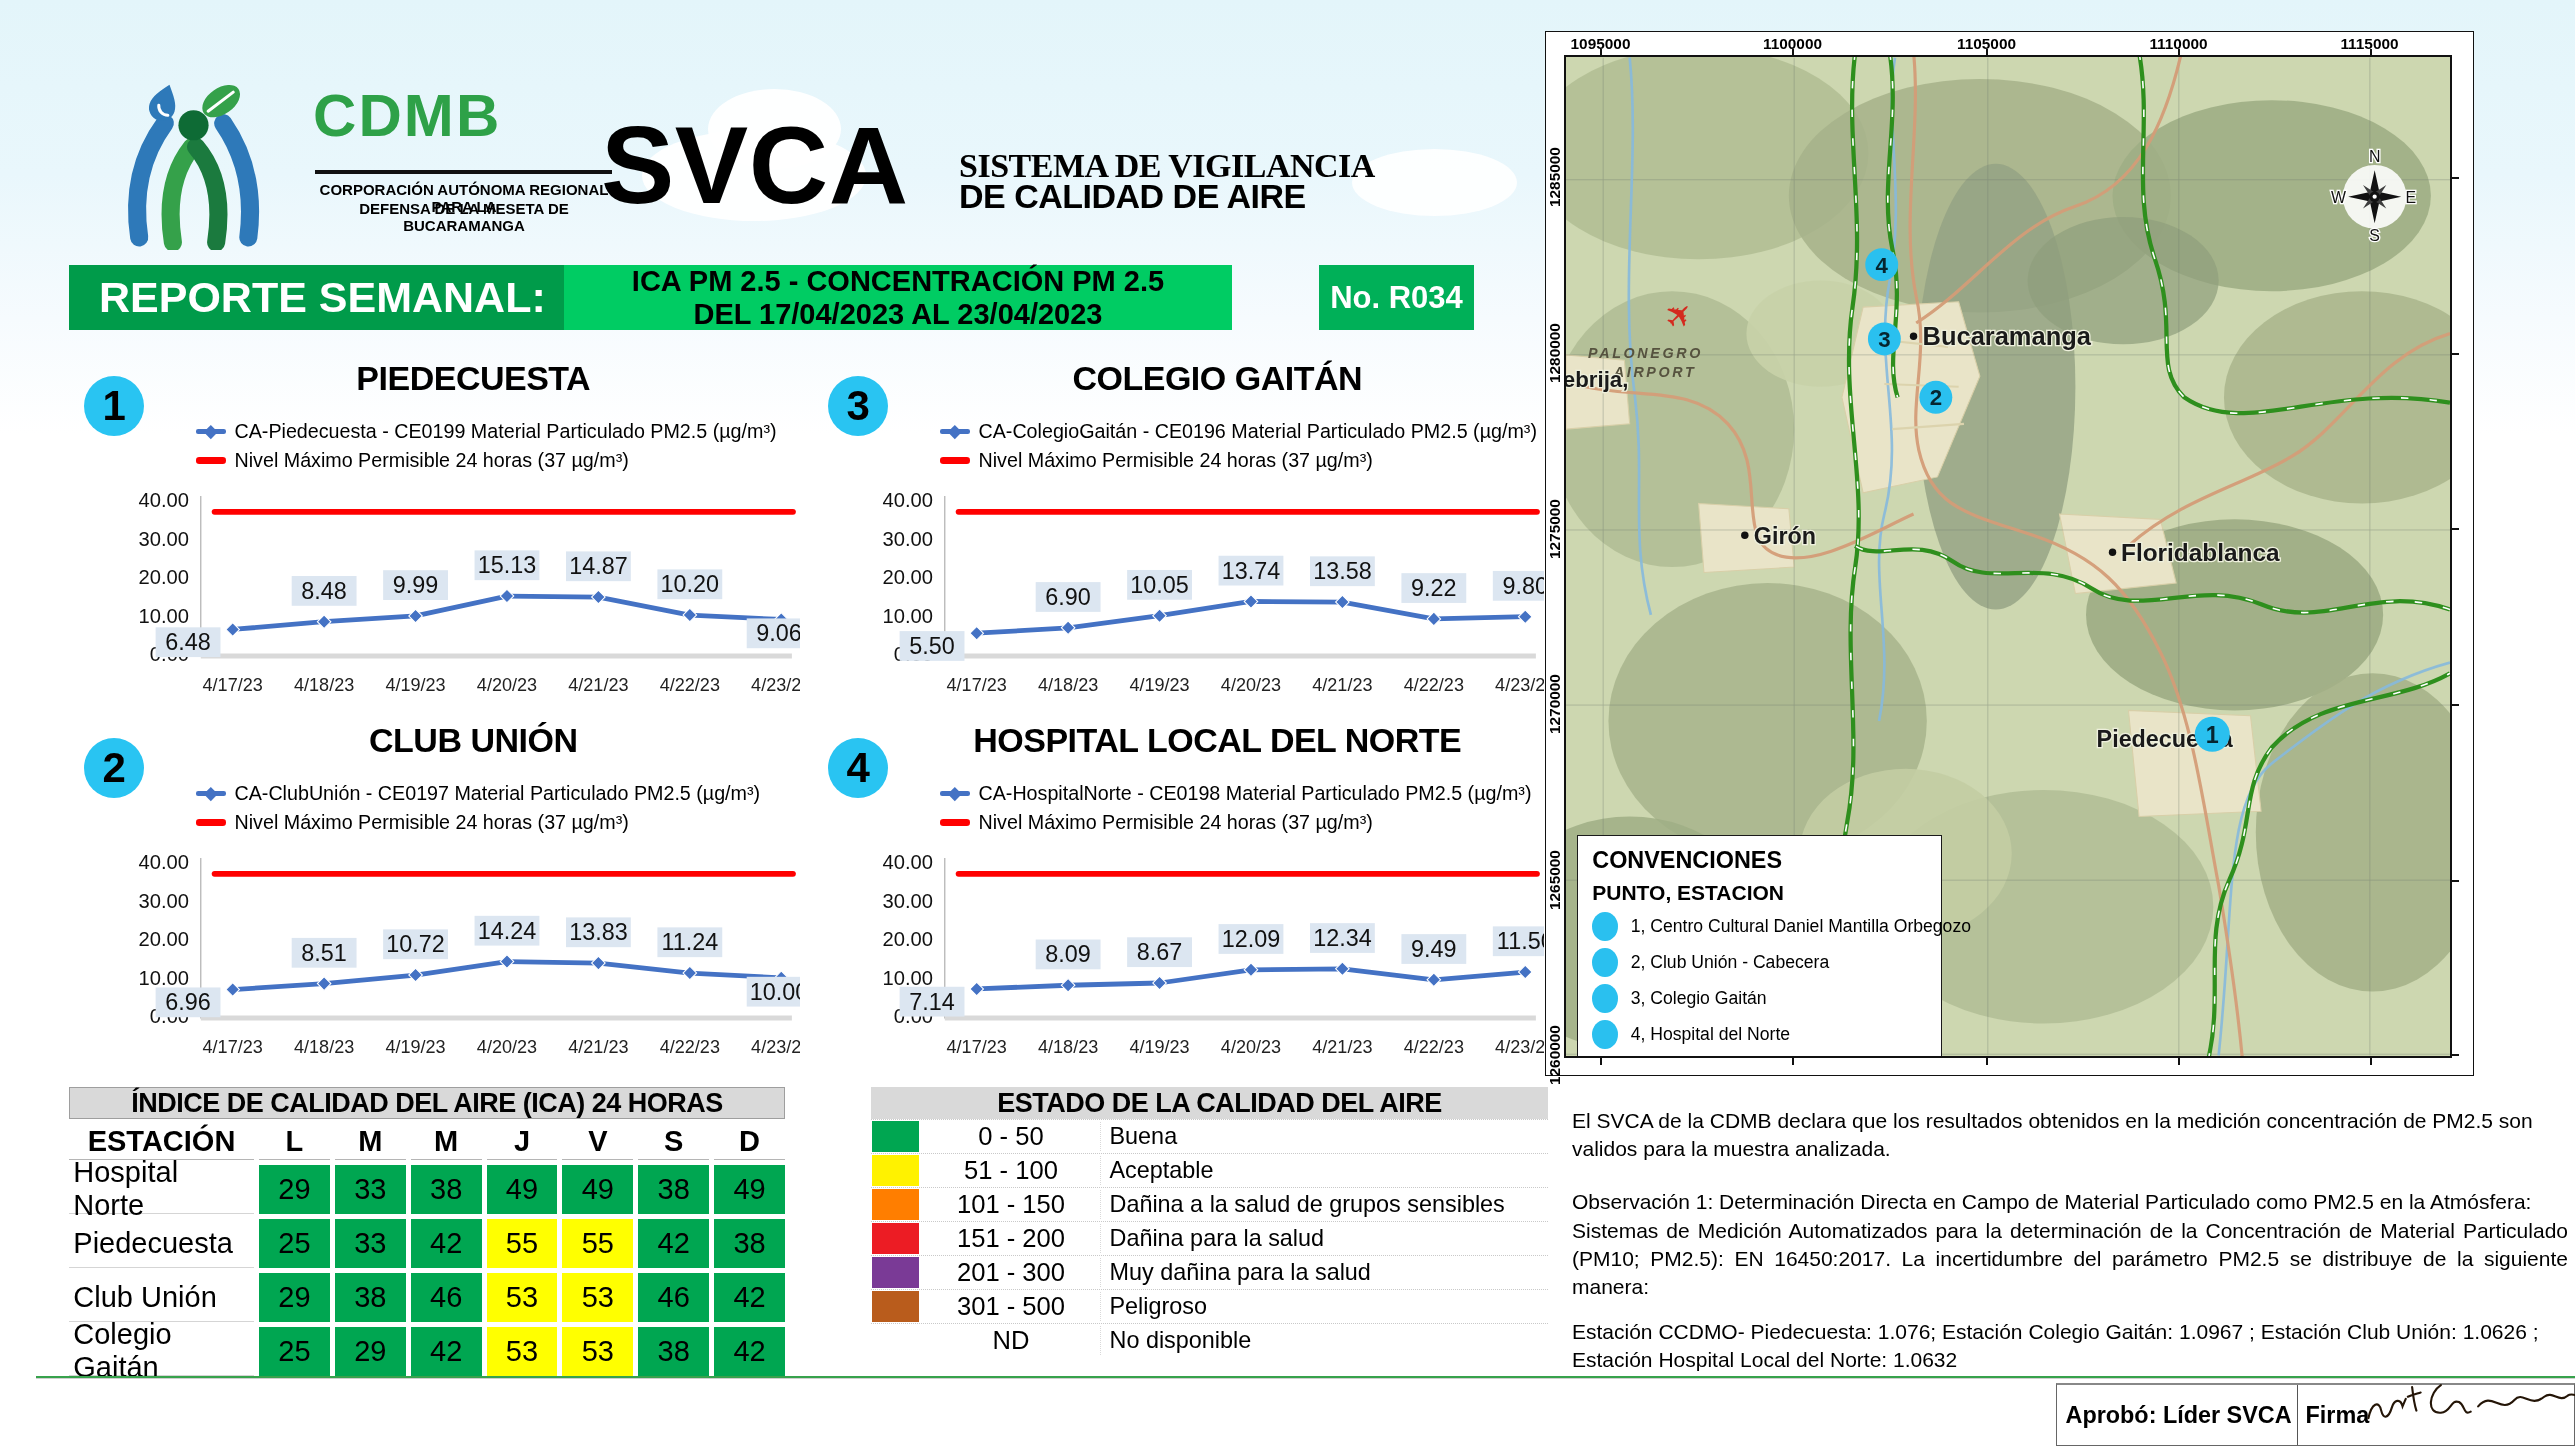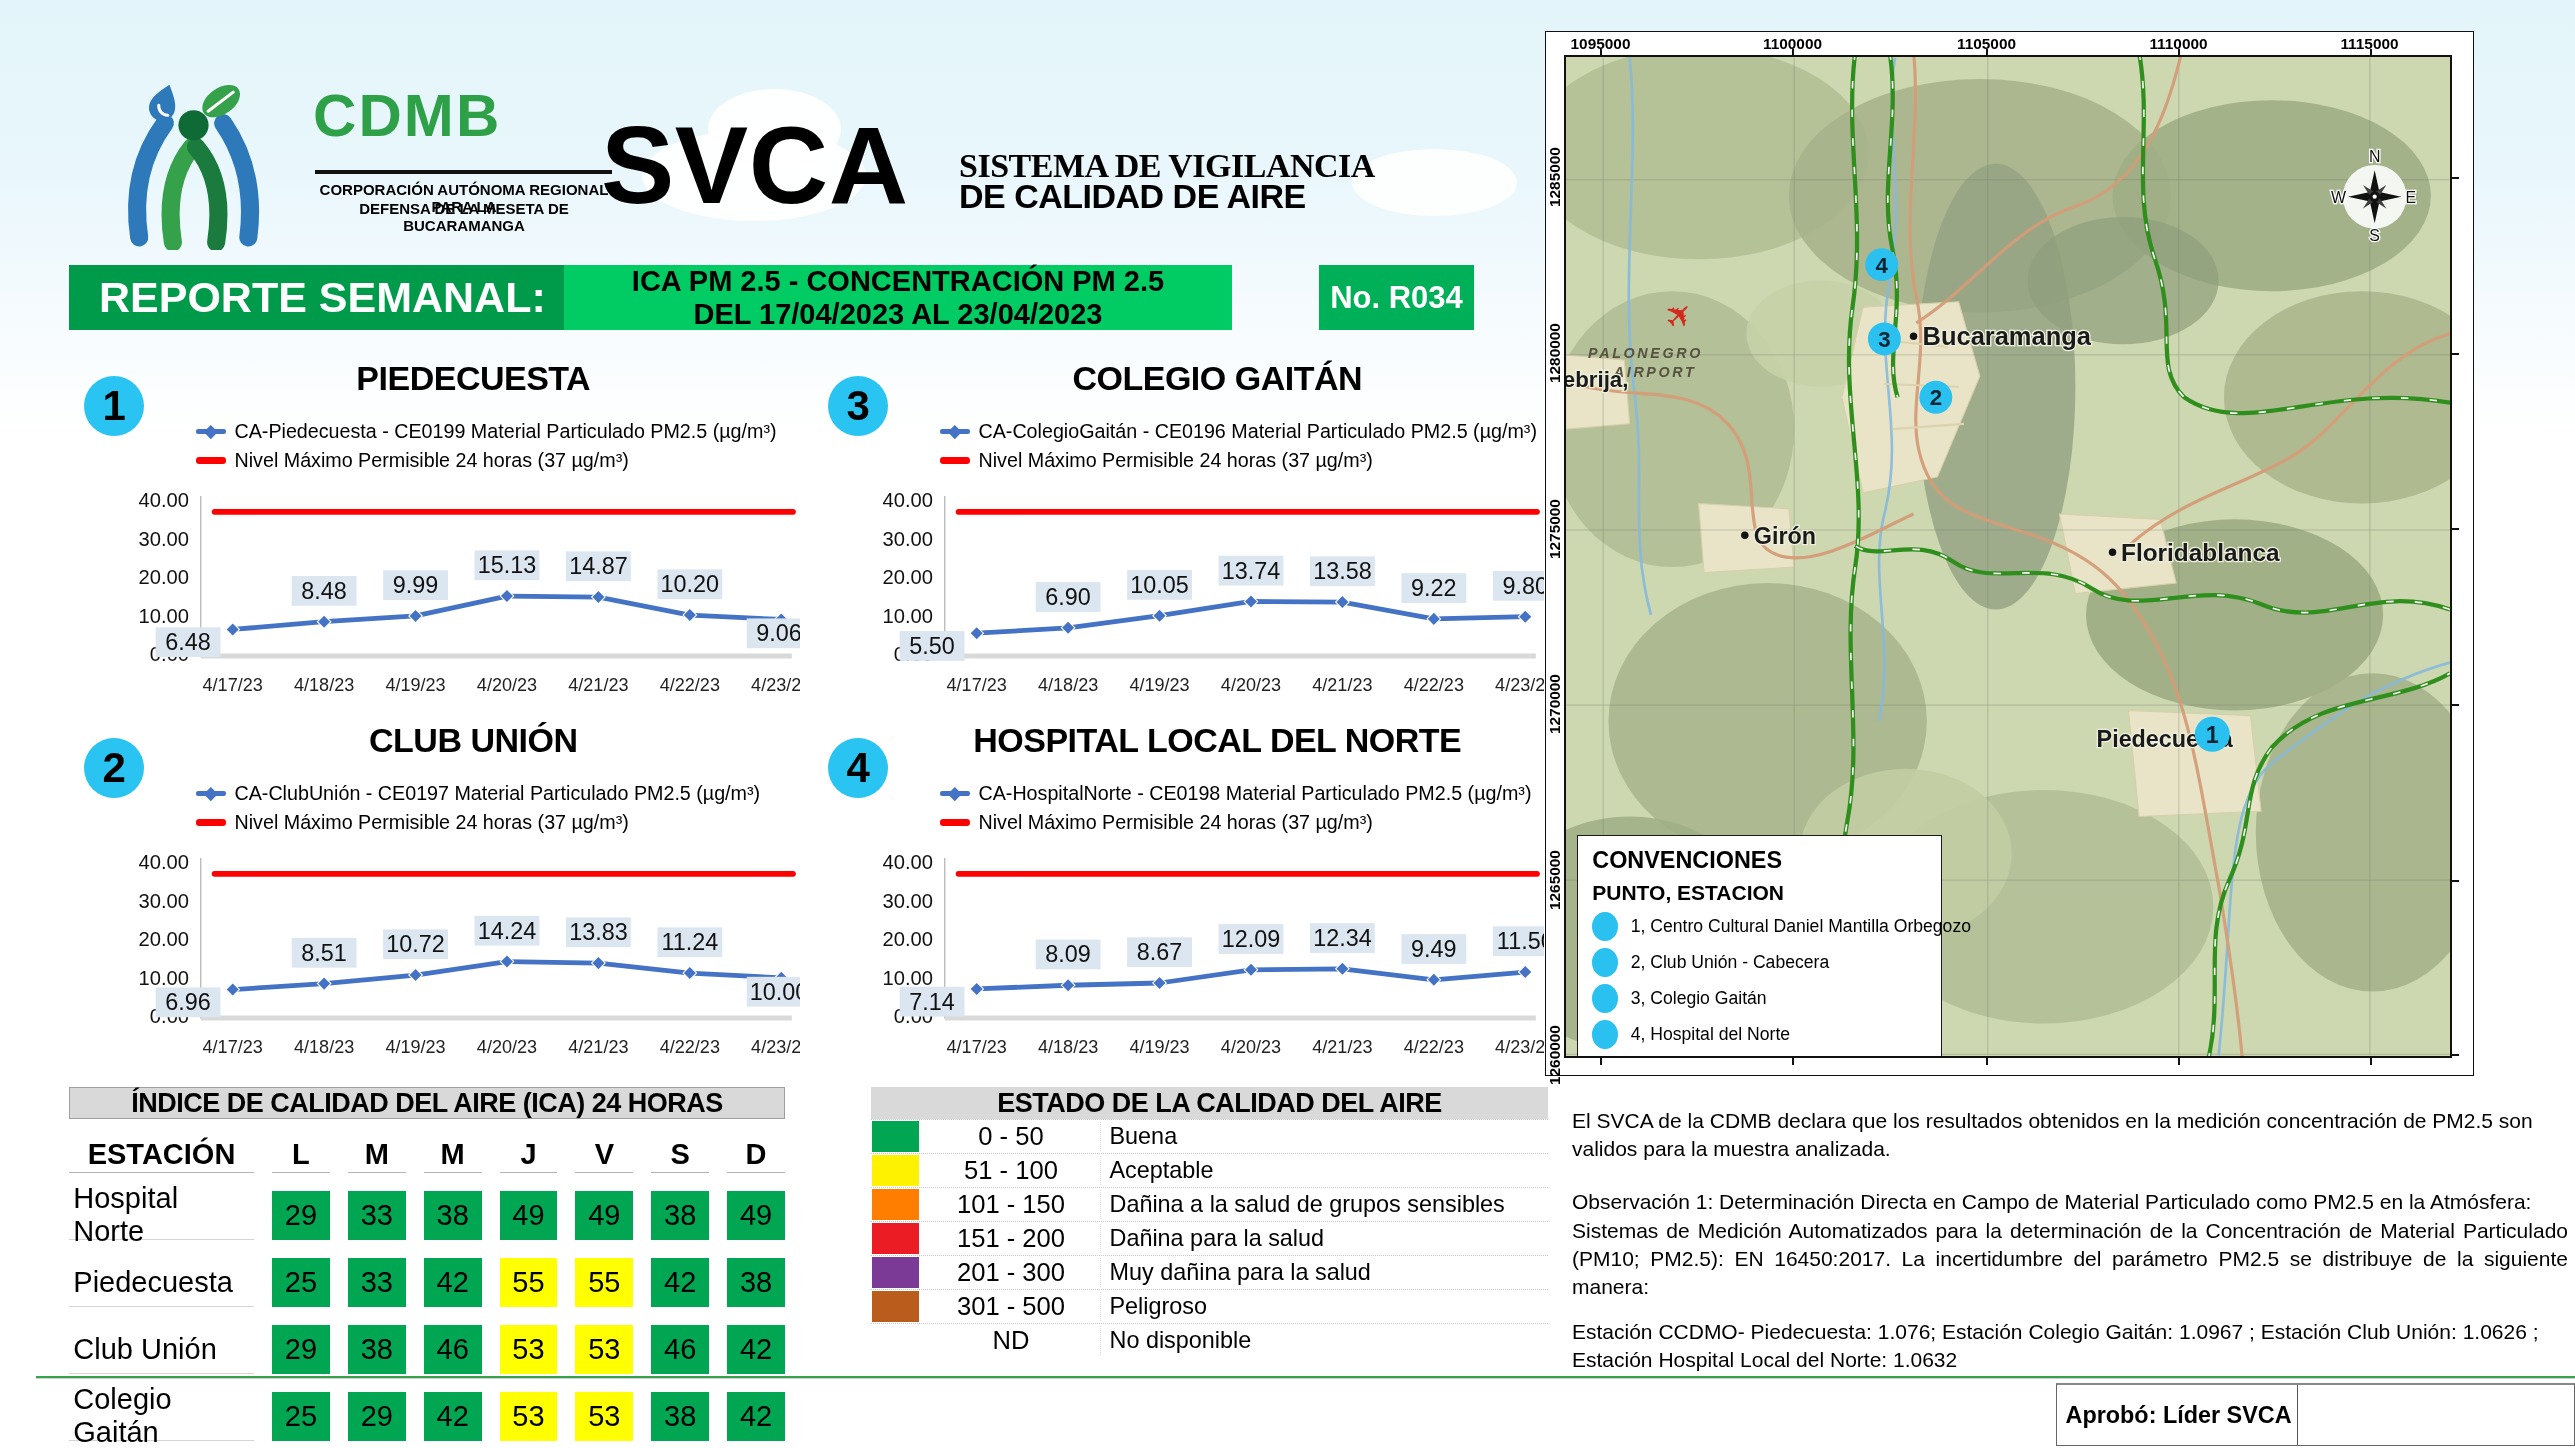--- a/index.html
+++ b/index.html
@@ -40,21 +40,21 @@
   .lrow{display:flex;align-items:center;height:29px;}
   .mline{position:relative;width:30px;height:4.3px;background:#4472C4;border-radius:2.1px;margin-right:8.5px;flex:0 0 auto;}
   .mdiamond{position:absolute;left:10px;top:-2.7px;width:9.6px;height:9.6px;background:#4472C4;transform:rotate(45deg);}
   .mred{width:30px;height:7px;background:#FF0000;border-radius:3.2px;margin-right:8.5px;flex:0 0 auto;}
   .ltext{font-size:19.7px;white-space:nowrap;}
   .plot{position:absolute;left:0;top:134px;width:720px;height:219px;}
   svg text{font-family:"Liberation Sans",sans-serif;}
 
   
   .ica{position:absolute;left:69px;top:1087px;width:716px;display:grid;grid-template-columns:185px repeat(7,1fr);
-       gap:18px;background:#fff;}
+       gap:5px;background:#fff;}
   .tbl-title{grid-column:1/-1;background:#D9D9D9;border:1.1px solid #9e9e9e;height:32px;display:flex;align-items:center;
              justify-content:center;font-size:27px;font-weight:800;letter-spacing:-0.5px;}
   .ica-h{height:36px;display:flex;align-items:center;justify-content:center;font-size:29px;font-weight:800;
          border-bottom:1.6px solid #b5b5b5;}
   .ica-station{height:49px;display:flex;align-items:center;font-size:29px;padding-left:4.3px;border-bottom:1.1px solid #d5d5d5;}
   .ica-val{height:49px;display:flex;align-items:center;justify-content:center;font-size:29px;}
 
   
   .estado{position:absolute;left:871px;top:1087px;width:677px;background:#fff;}
   .tbl-title2{background:#D9D9D9;height:32px;display:flex;align-items:center;justify-content:center;
@@ -631,16 +631,24 @@
   <div class="notes">
     <p class="p1">El SVCA  de la CDMB declara que los resultados obtenidos en la medición concentración de PM2.5 son validos para la muestra  analizada.</p>
     <p class="p2a">Observación 1: Determinación Directa en Campo de Material Particulado como PM2.5 en la Atmósfera:</p>
     <p class="p2b">Sistemas de Medición Automatizados para la  determinación de la Concentración de Material Particulado (PM10; PM2.5): EN 16450:2017. La incertidumbre del parámetro PM2.5 se distribuye de la siguiente manera:</p>
     <p class="p3">Estación CCDMO- Piedecuesta: 1.076; Estación Colegio Gaitán: 1.0967 ; Estación Club Unión: 1.0626 ; Estación Hospital Local del Norte: 1.0632</p>
   </div>
 
   <div class="footer-rule"></div>
   <div class="approval">
     <div class="app-left">Aprobó: Líder SVCA</div>
+    <div class="app-right">
+      <span>Firma</span>
+      <svg class="sig" viewBox="0 0 460 150">
+        <path d="M14,92 C20,64 34,58 38,78 C42,96 52,92 58,72 C62,58 74,54 78,70 L84,56 M96,34 C98,52 100,66 104,78 M88,52 C96,48 106,46 112,44
+                 M150,30 C128,44 122,84 150,82 C170,80 168,56 184,62 C196,68 192,88 206,80
+                 M220,70 C246,40 262,86 288,58 C304,40 318,74 344,52 C360,40 372,64 388,50 C398,42 408,56 418,48 M430,62 L434,60" fill="none" stroke="#241507" stroke-width="4" stroke-linecap="round"></path>
+      </svg>
+    </div>
   </div>
 
 </div>
 
 
 </body></html>

